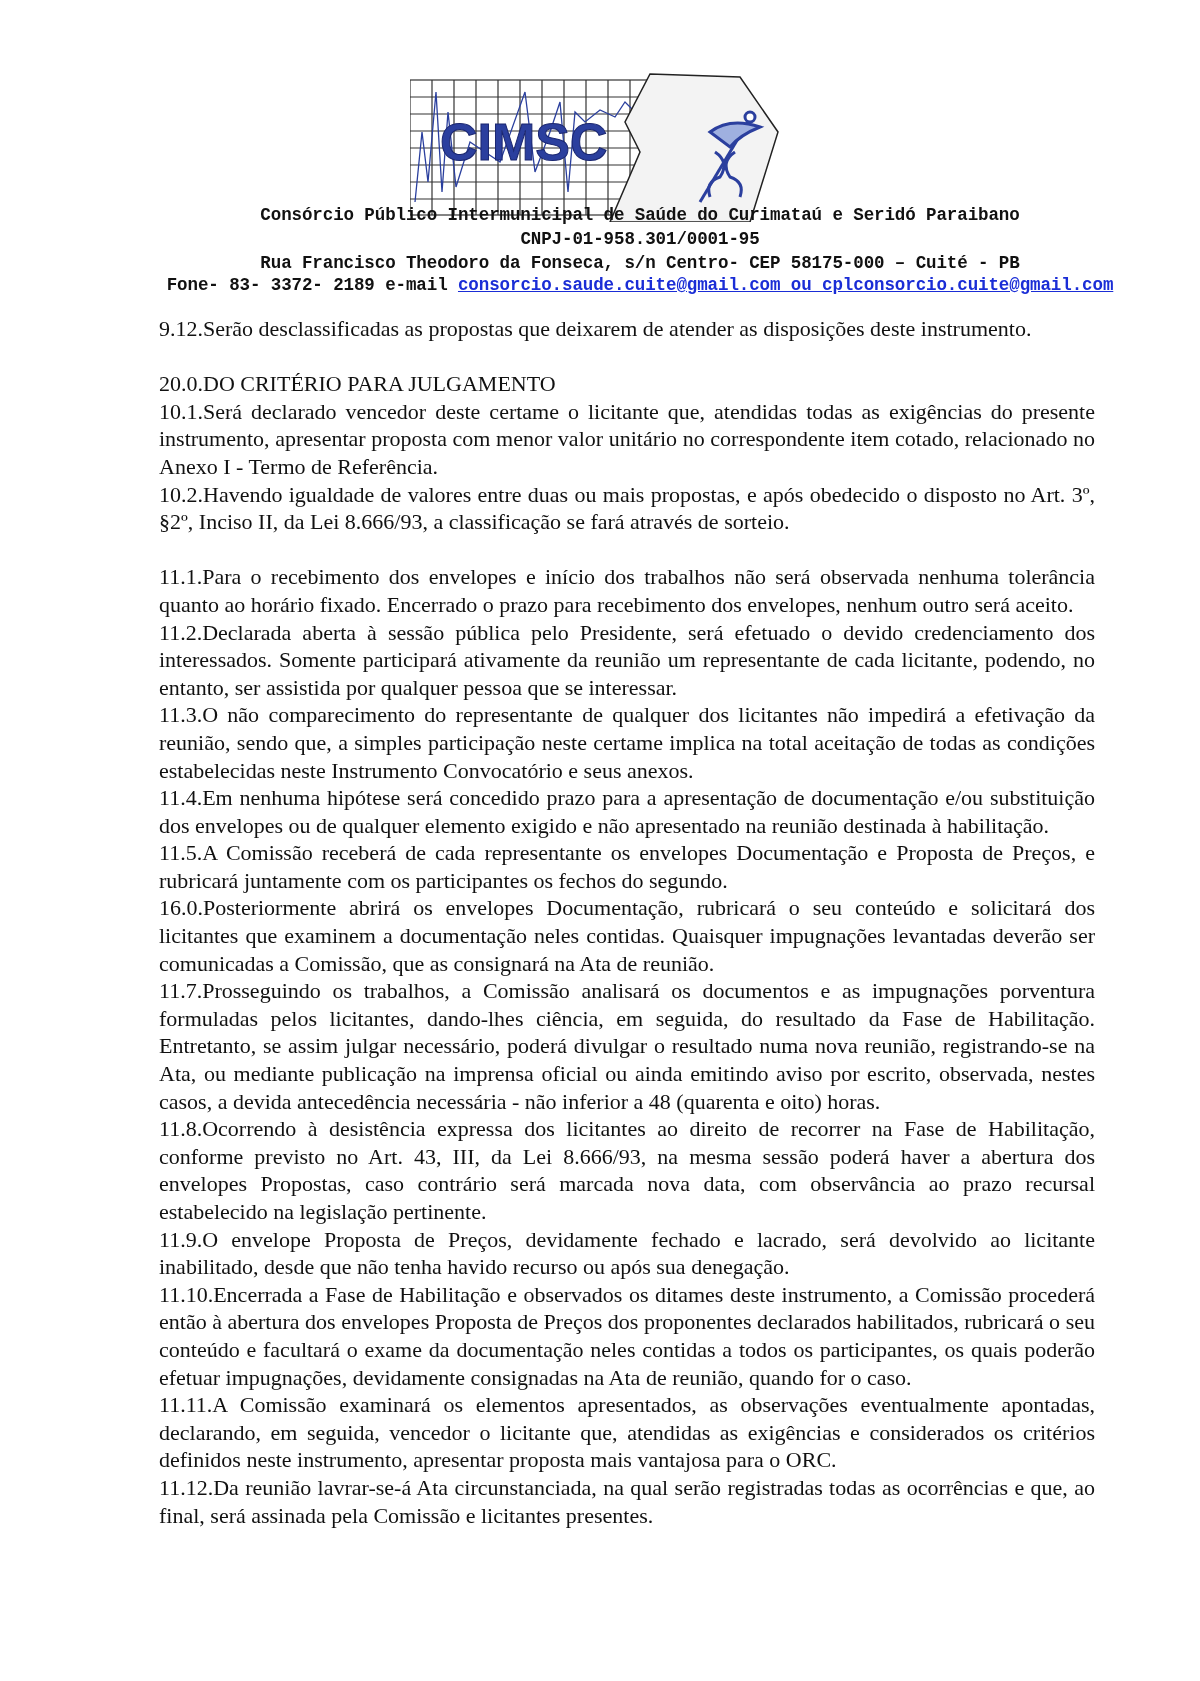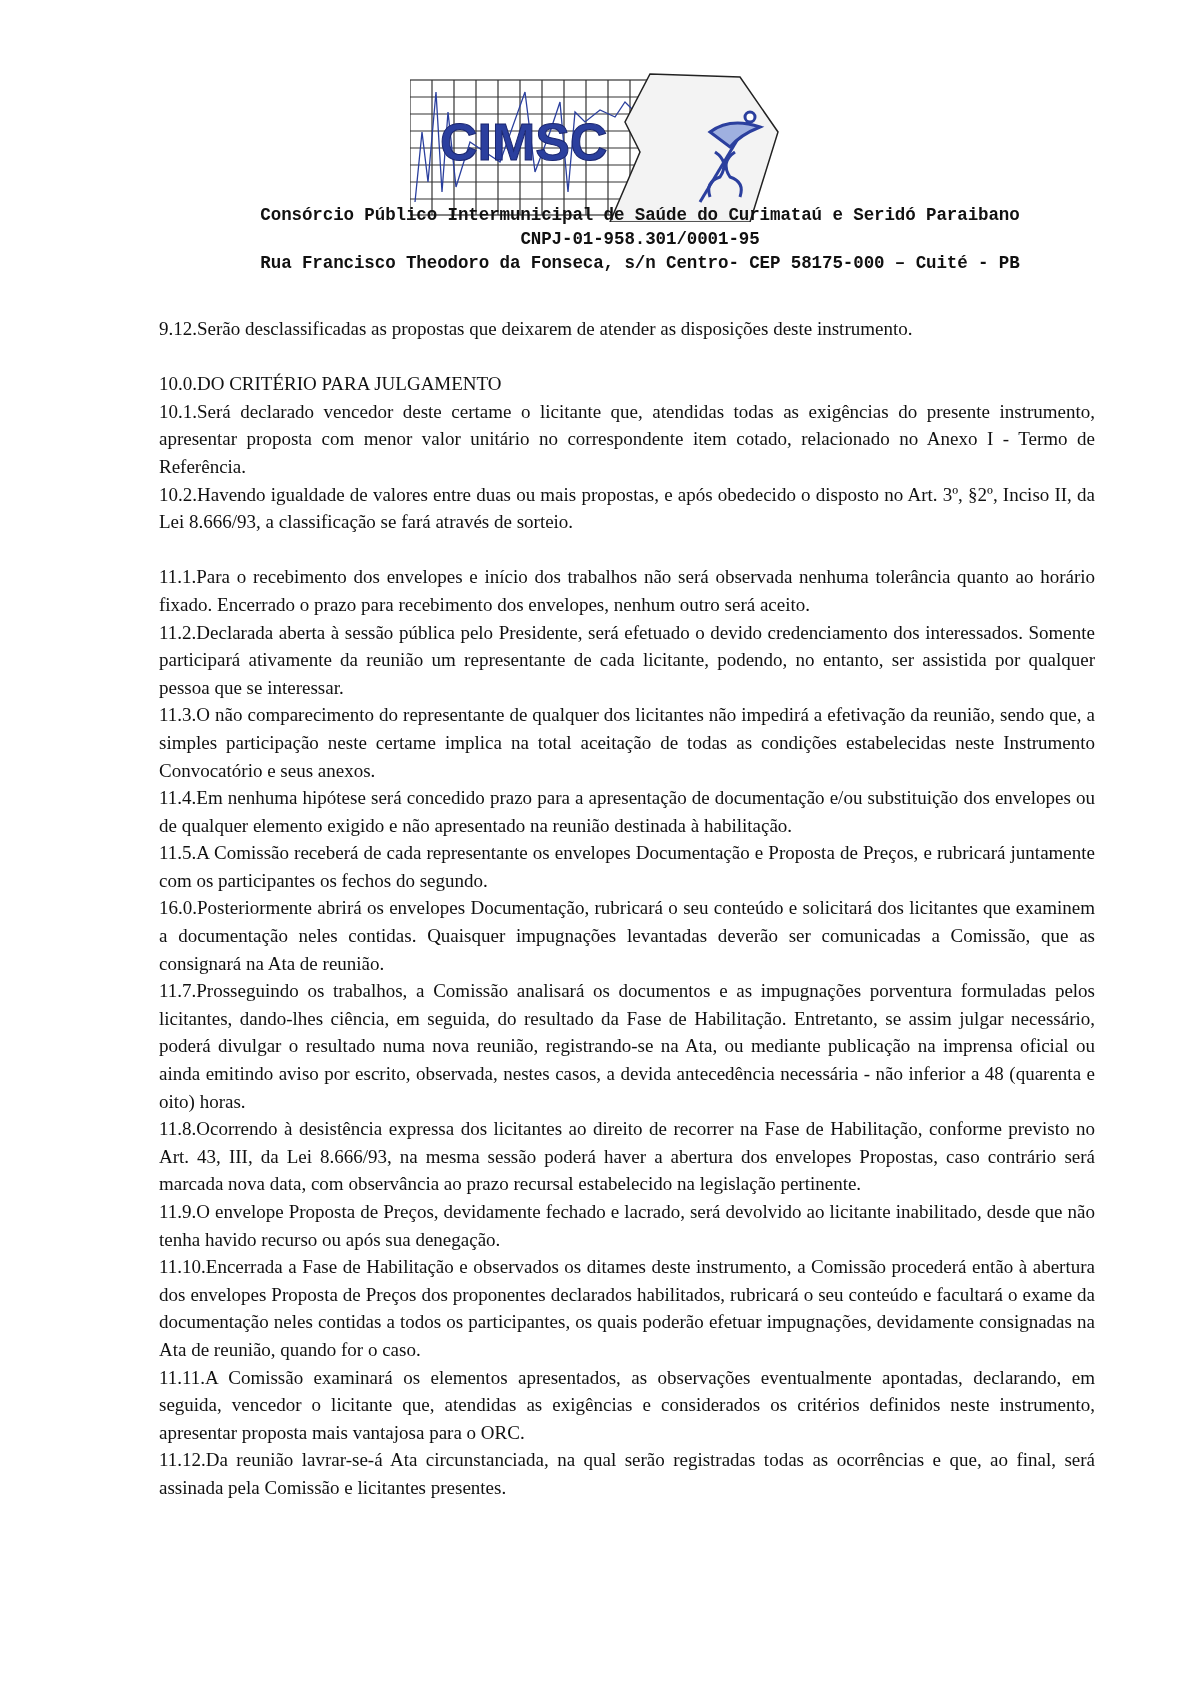--- a/index.html
+++ b/index.html
@@ -4,21 +4,21 @@
 <style>
   html, body { margin: 0; padding: 0; background: #ffffff; }
   body { width: 1200px; height: 1681px; position: relative; overflow: hidden; }
   .page { position: absolute; left: 0; top: 0; width: 1032px; height: 1681px; background: #fff; }
   .logo { position: absolute; left: 410px; top: 72px; width: 370px; height: 150px; }
   .hdr { position: absolute; left: 140px; width: 1000px; text-align: center;
          font-family: Liberation Mono, monospace; font-weight: bold; font-size: 17.5px;
          color: #111; line-height: 24px; letter-spacing: -0.1px; }
   .hdr a { color: #1a2dd6; text-decoration: underline; }
   .body { position: absolute; left: 159px; top: 315px; width: 936px;
-          font-family: "Liberation Serif", serif; font-size: 19px; line-height: 27.6px;
+          font-family: "Liberation Serif", serif; font-size: 22px; line-height: 27.6px;
           color: #111; text-align: justify; }
   .body p { margin: 0; }
   .gap { height: 27.6px; }
 </style>
 </head>
 <body>
 
 <div class="page">
 
   <svg class="logo" viewBox="0 0 370 150">
@@ -52,25 +52,28 @@
       <path d="M300,60 q20,-15 50,-5 q-20,8 -30,20 z"></path>
       <path d="M305,80 q15,10 5,25 q-15,5 -10,20" fill="none"></path>
       <path d="M325,80 q-15,10 -5,25 q15,5 10,20" fill="none"></path>
       <circle cx="340" cy="45" r="5" fill="#fff"></circle>
     </g>
   </svg>
 
   <div class="hdr" style="top:203px">Consórcio Público Intermunicipal de Saúde do  Curimataú e Seridó Paraibano</div>
   <div class="hdr" style="top:227px">CNPJ-01-958.301/0001-95</div>
   <div class="hdr" style="top:251px">Rua Francisco Theodoro da Fonseca, s/n  Centro- CEP 58175-000 – Cuité - PB</div>
+  <div class="hdr" style="top:273px">
+    <span>Fone- 83- 3372- 2189 e-mail </span><a>consorcio.saude.cuite@gmail.com ou cplconsorcio.cuite@gmail.com</a>
+  </div>
 
   <div class="body">
     <p>9.12.Serão desclassificadas as propostas que deixarem de atender as disposições deste instrumento.</p>
     <div class="gap"></div>
-    <p>10.0.DO CRITÉRIO PARA JULGAMENTO</p>
+    <p>20.0.DO CRITÉRIO PARA JULGAMENTO</p>
     <p>10.1.Será declarado vencedor deste certame o licitante que, atendidas todas as exigências do presente instrumento, apresentar proposta com menor valor unitário no correspondente item cotado, relacionado no Anexo I - Termo de Referência.</p>
     <p>10.2.Havendo igualdade de valores entre duas ou mais propostas, e após obedecido o disposto no Art. 3º, §2º, Inciso II, da Lei 8.666/93, a classificação se fará através de sorteio.</p>
     <div class="gap"></div>
     <p>11.1.Para o recebimento dos envelopes e início dos trabalhos não será observada nenhuma tolerância quanto ao horário fixado. Encerrado o prazo para recebimento dos envelopes, nenhum outro será aceito.</p>
     <p>11.2.Declarada aberta à sessão pública pelo Presidente, será efetuado o devido credenciamento dos interessados. Somente participará ativamente da reunião um representante de cada licitante, podendo, no entanto, ser assistida por qualquer pessoa que se interessar.</p>
     <p>11.3.O não comparecimento do representante de qualquer dos licitantes não impedirá a efetivação da reunião, sendo que, a simples participação neste certame implica na total aceitação de todas as condições estabelecidas neste Instrumento Convocatório e seus anexos.</p>
     <p>11.4.Em nenhuma hipótese será concedido prazo para a apresentação de documentação e/ou substituição dos envelopes ou de qualquer elemento exigido e não apresentado na reunião destinada à habilitação.</p>
     <p>11.5.A Comissão receberá de cada representante os envelopes Documentação e Proposta de Preços, e rubricará juntamente com os participantes os fechos do segundo.</p>
     <p>16.0.Posteriormente abrirá os envelopes Documentação, rubricará o seu conteúdo e solicitará dos licitantes que examinem a documentação neles contidas. Quaisquer impugnações levantadas deverão ser comunicadas a Comissão, que as consignará na Ata de reunião.</p>
     <p>11.7.Prosseguindo os trabalhos, a Comissão analisará os documentos e as impugnações porventura formuladas pelos licitantes, dando-lhes ciência, em seguida, do resultado da Fase de Habilitação. Entretanto, se assim julgar necessário, poderá divulgar o resultado numa nova reunião, registrando-se na Ata, ou mediante publicação na imprensa oficial ou ainda emitindo aviso por escrito, observada, nestes casos, a devida antecedência necessária - não inferior a 48 (quarenta e oito) horas.</p>

